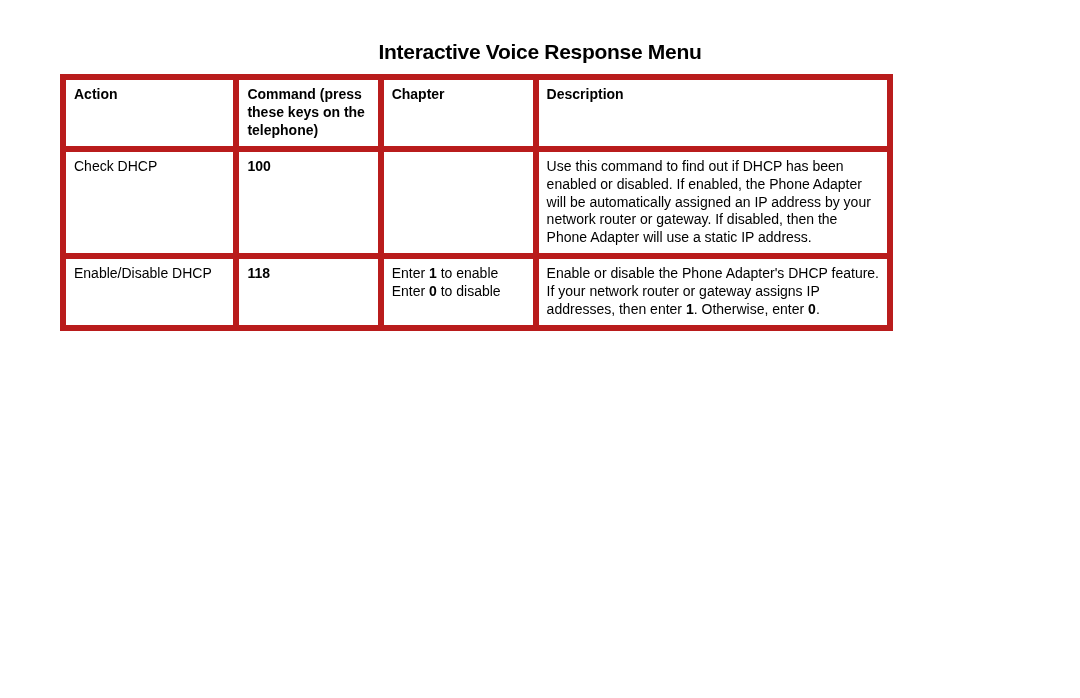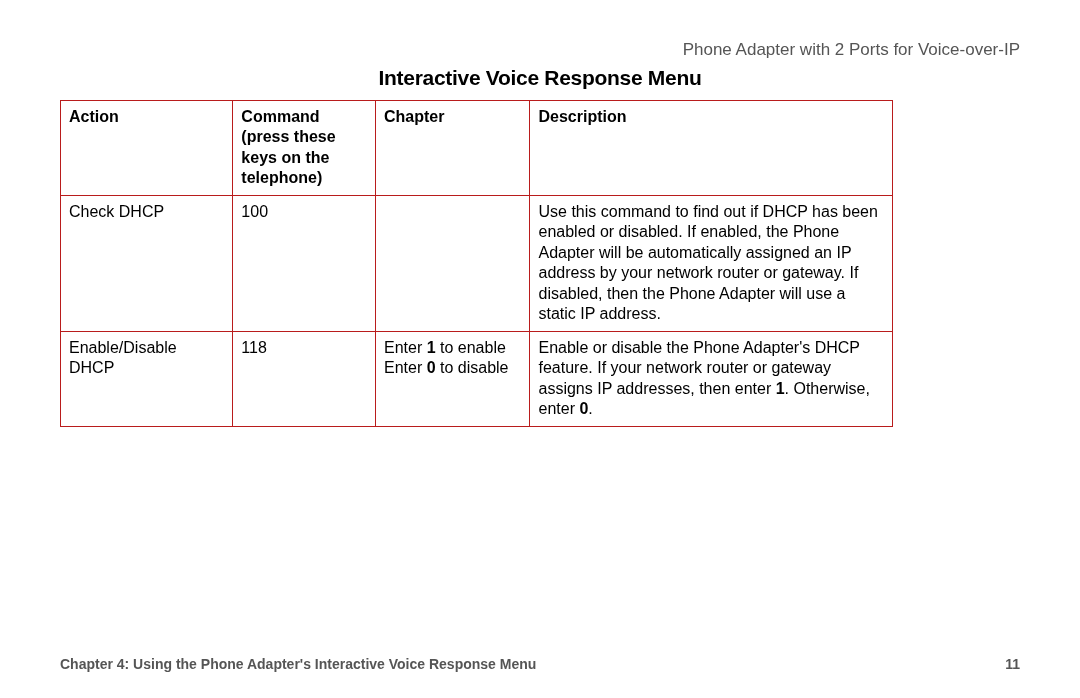--- a/index.html
+++ b/index.html
@@ -30,40 +30,40 @@
     margin: 0 0 10px 0;
     font-stretch: condensed;
     letter-spacing: -0.3px;
   }
   table.ivr {
     border-collapse: collapse;
     width: 833px;
     margin: 0;
   }
   table.ivr th, table.ivr td {
-    border: 1px solid #b91c1c;
+    border: 6px solid #b91c1c;
     padding: 6px 8px 6px 8px;
     vertical-align: top;
-    font-size: 16px;
+    font-size: 14px;
     line-height: 1.28;
   }
   table.ivr th {
     font-weight: 800;
     text-align: left;
     font-stretch: condensed;
   }
   table.ivr td {
     font-weight: 400;
     padding-left: 8px;
   }
   .col-action  { width: 160px; }
   .col-command { width: 130px; }
   .col-choices { width: 145px; }
   .col-desc    { width: 370px; }
-  .cmd { font-weight: 400; }
+  .cmd { font-weight: 700; }
   .b  { font-weight: 800; }
 
   .footer {
     position: absolute;
     left: 60px;
     right: 60px;
     bottom: 26px;
     font-size: 14px;
     color: #555555;
   }
@@ -74,21 +74,20 @@
   }
   .footer .line2 {
     font-weight: 700;
     margin-top: 2px;
   }
 </style>
 </head>
 <body>
 
 <div class="page">
-  <div class="header-right">Phone Adapter with 2 Ports for Voice-over-IP</div>
   <div class="title">Interactive Voice Response Menu</div>
 
   <table class="ivr">
     <thead>
       <tr>
         <th class="col-action">Action</th>
         <th class="col-command">Command (press these keys on the telephone)</th>
         <th class="col-choices">Chapter</th>
         <th class="col-desc">Description</th>
       </tr>
@@ -105,17 +104,13 @@
         <td><span class="cmd">118</span></td>
         <td style="white-space:pre-line;"><span>Enter </span><span class="b">1</span><span> to enable
 Enter </span><span class="b">0</span><span> to disable</span></td>
         <td><span>Enable or disable the Phone Adapter's DHCP feature. If your network router or gateway assigns IP addresses, then enter </span><span class="b">1</span><span>. Otherwise, enter </span><span class="b">0</span><span>.</span></td>
       </tr>
     </tbody>
   </table>
 </div>
 
 <div class="footer">
-  <div class="line1">
-    <span>Chapter 4: Using the Phone Adapter's Interactive Voice Response Menu</span>
-    <span>11</span>
-  </div>
 </div>
 
 </body></html>

